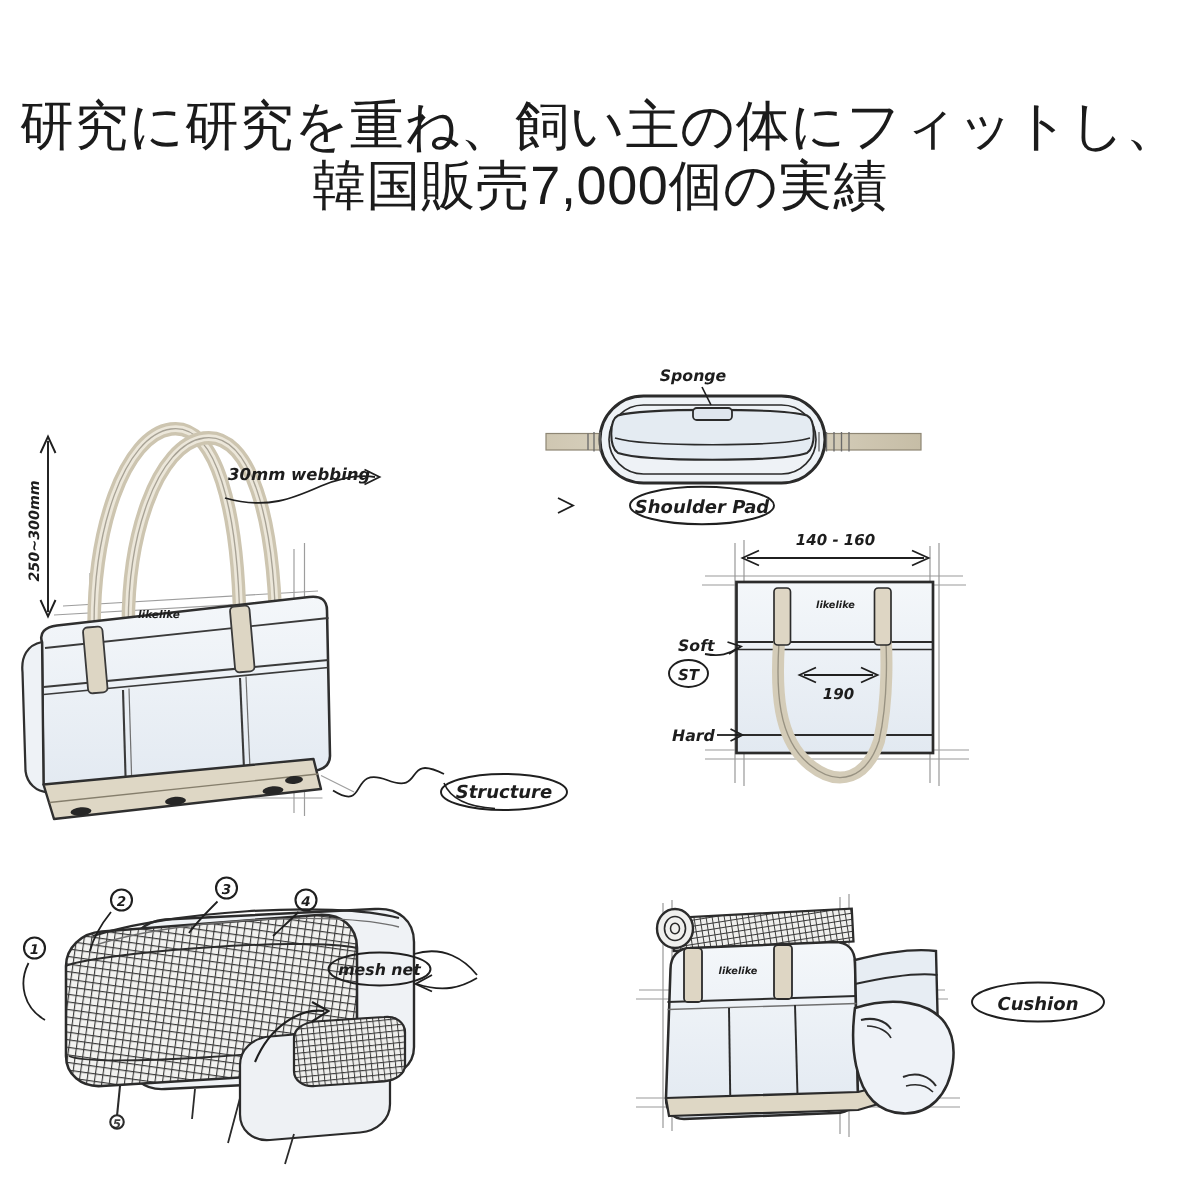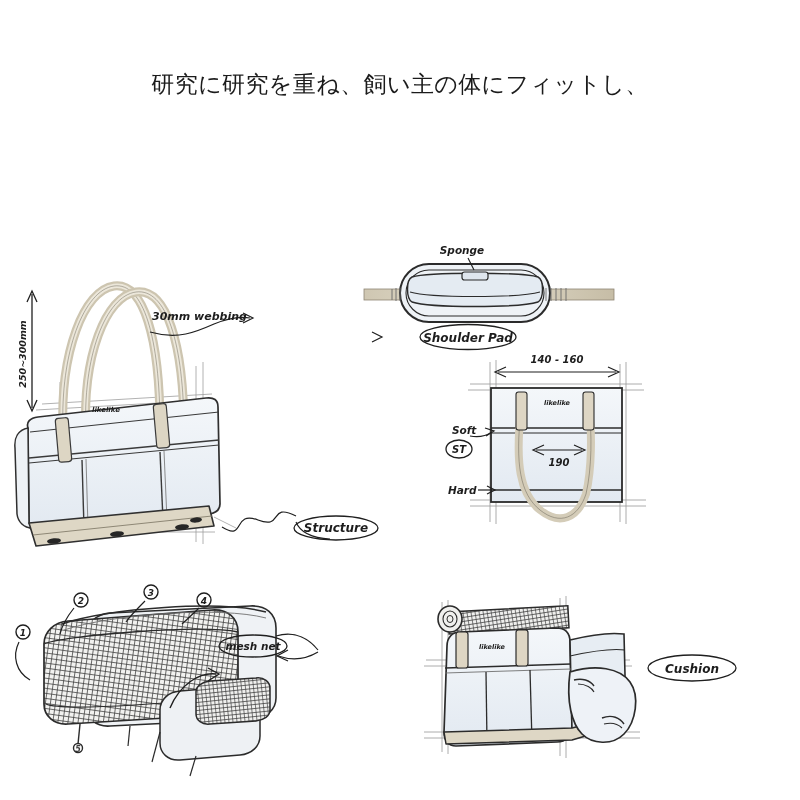--- a/index.html
+++ b/index.html
@@ -11,21 +11,21 @@
     overflow:hidden;
     position:relative;
   }
   #page{position:relative;width:800px;height:800px;background:#fff;}
 
   
   #headline{
     position:absolute;left:0;top:64px;width:800px;
     text-align:center;
     color:#1b1b1b;
-    font-size:23px;
+    font-size:36px;
     line-height:40px;
     letter-spacing:.4px;
     font-weight:400;
   }
   #headline .ln{display:block;white-space:nowrap;}
 
   
   #board{position:absolute;left:0;top:232px;width:800px;height:545px;}
   #board svg{display:block;}
 
@@ -35,20 +35,21 @@
     fill:#1d1d1d;
   }
 </style>
 </head>
 <body>
 
 <div id="page">
 
   <div id="headline">
     <span class="ln">研究に研究を重ね、飼い主の体にフィットし、</span>
+    <span class="ln">韓国販売7,000個の実績</span>
   </div>
 
   <div id="board">
   <svg width="800" height="545" viewBox="0 0 800 545" xmlns="http://www.w3.org/2000/svg">
     <defs>
       <pattern id="meshpat" width="5" height="5" patternUnits="userSpaceOnUse" patternTransform="rotate(8)">
         <rect width="5" height="5" fill="#f2f2f0"></rect>
         <path d="M0 0 H5 M0 0 V5" stroke="#3a3a3a" stroke-width="1.5"></path>
       </pattern>
       <pattern id="meshpat2" width="4" height="4" patternUnits="userSpaceOnUse" patternTransform="rotate(-6)">

